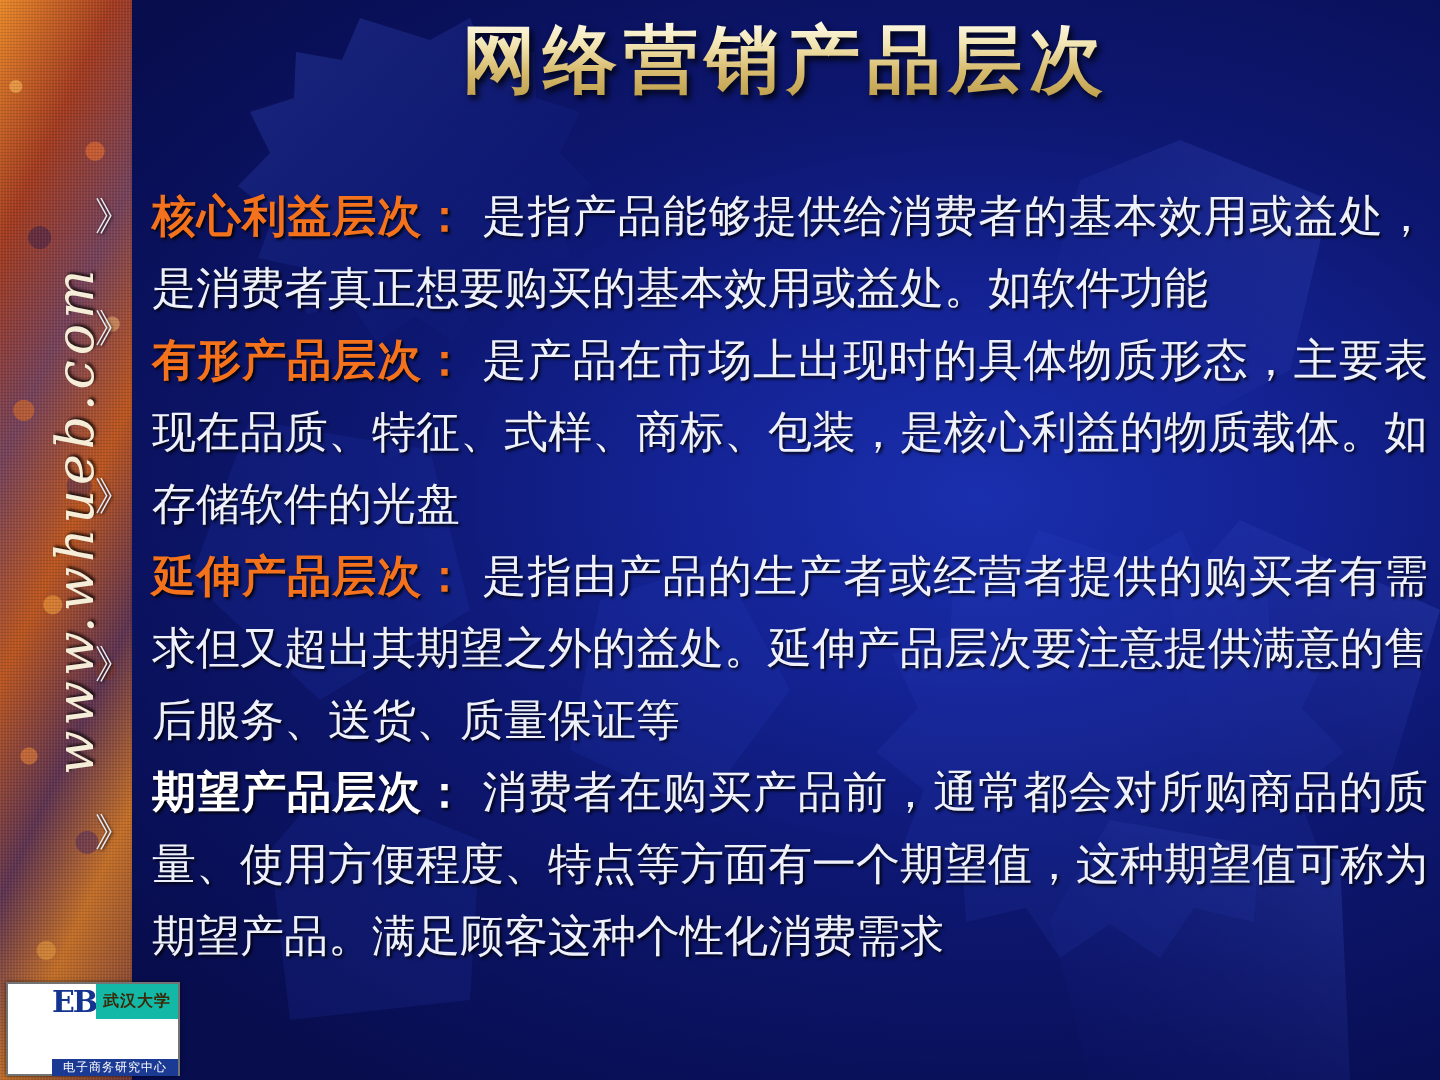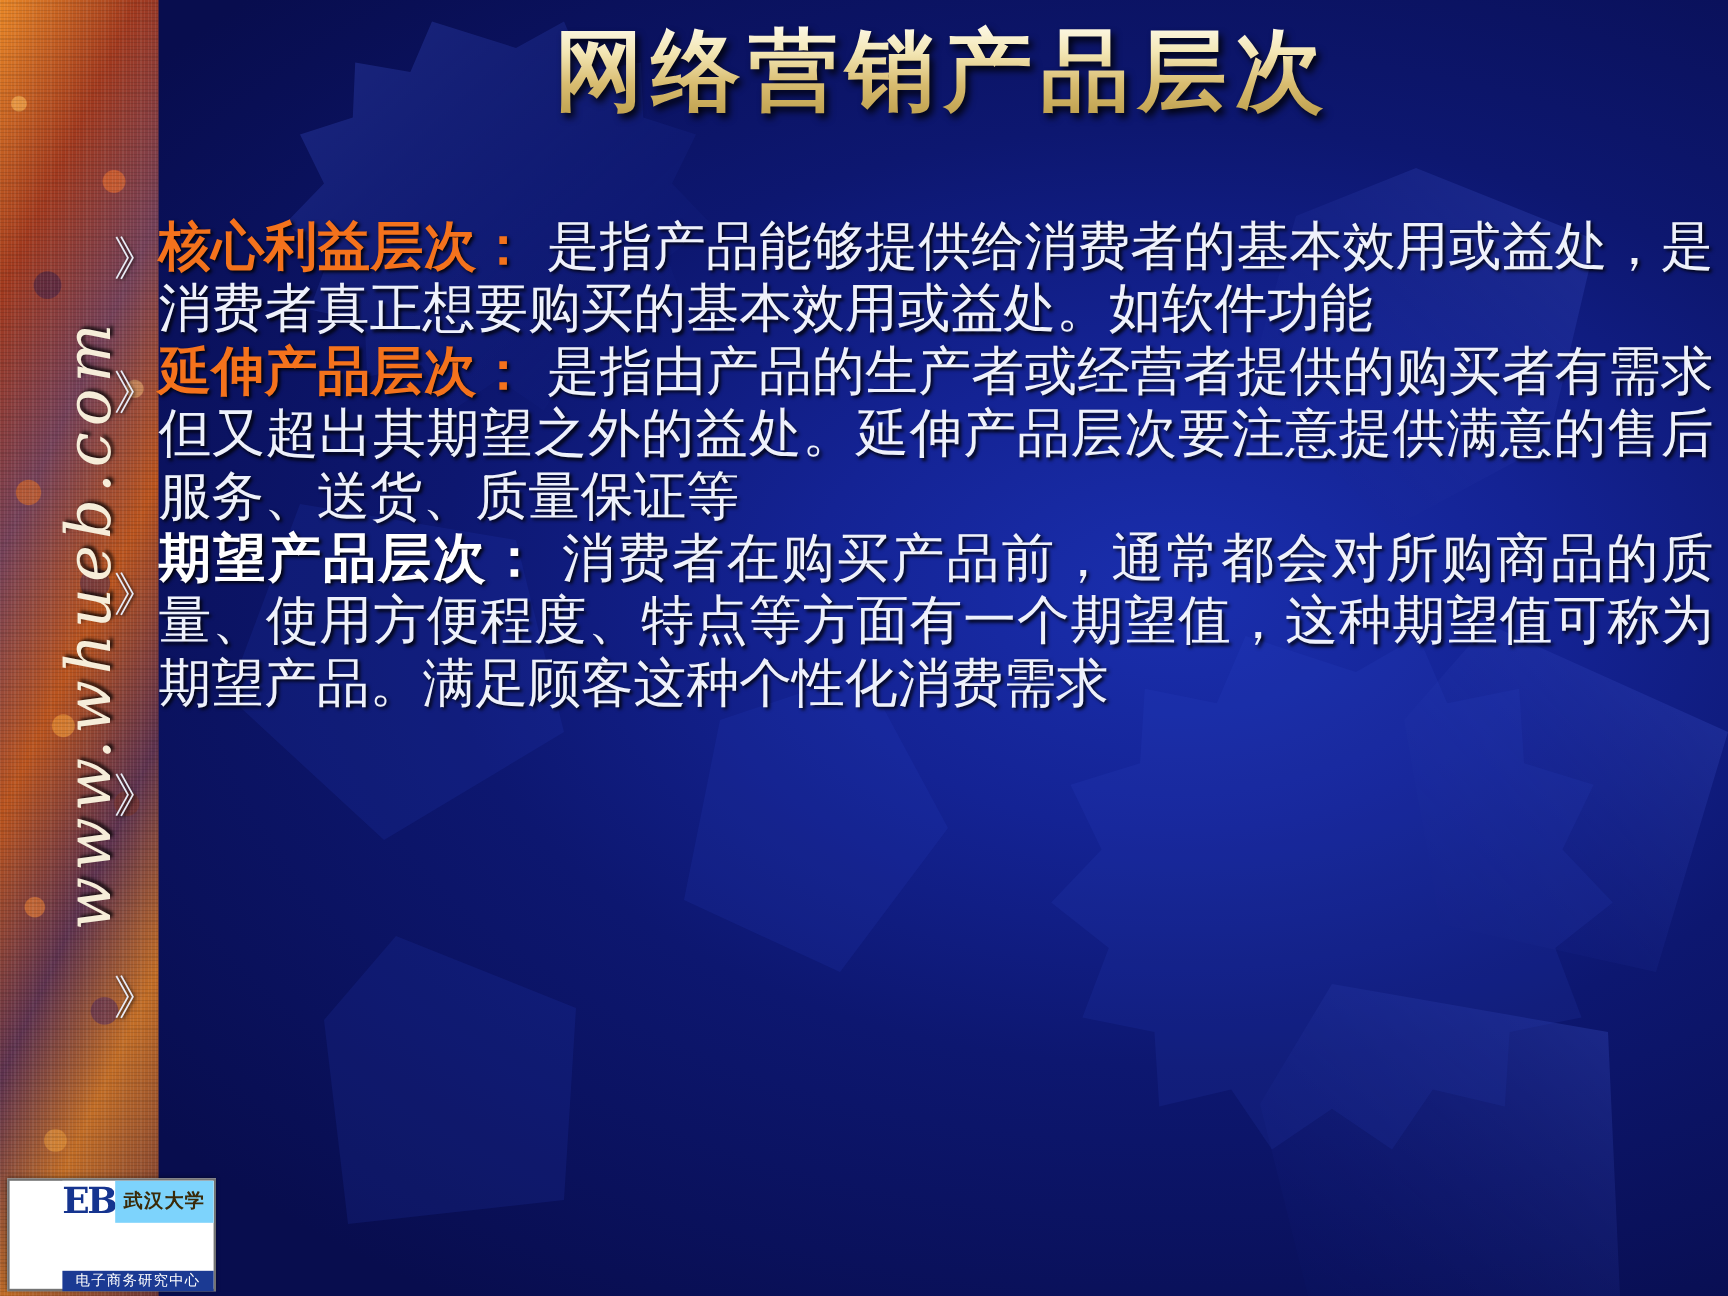--- a/index.html
+++ b/index.html
@@ -116,23 +116,24 @@
   
   .body-area {
     position: absolute;
     left: 132px;
     top: 180px;
     width: 1300px;
   }
   .para {
     position: relative;
     margin: 0 4px 0 0;
+    padding-left: 20px;
     font-family: "DejaVu Serif", "Liberation Serif", serif;
     font-size: 44px;
-    line-height: 52px;
+    line-height: 72px;
     color: #eef1fb;
     text-shadow: 2px 2px 3px rgba(0,0,0,.9);
     text-align: justify;
     text-justify: inter-character;
   }
   .para b.head-orange {
     color: #f4721c;
     font-weight: bold;
     text-shadow: 2px 2px 3px rgba(0,0,0,.9);
   }
@@ -168,21 +169,21 @@
     align-items: center;
     justify-content: center;
     font-family: "DejaVu Serif", "Liberation Serif", serif;
     font-weight: bold;
     font-size: 30px;
     color: #15348f;
     letter-spacing: -2px;
   }
   .logo-uni {
     flex: 1 1 auto;
-    background: #7dd3fc;
+    background: #14b8a6;
     display: flex;
     align-items: center;
     justify-content: center;
     font-family: "DejaVu Serif", "Liberation Serif", serif;
     font-size: 16px;
     font-weight: bold;
     color: #3a2a08;
     letter-spacing: 1px;
   }
   .logo-bottom {
@@ -251,20 +252,21 @@
   <div class="chev" style="top:476px">》</div>
   <div class="chev" style="top:644px">》</div>
   <div class="chev" style="top:812px">》</div>
 
   <div class="title">网络营销产品层次</div>
 
   <div class="body-area">
 
     <p class="para"><b class="head-orange">核心利益层次</b><b class="head-orange">：</b><span> 是指产品能够提供给消费者的基本效用或益处，是消费者真正想要购买的基本效用或益处。如软件功能</span></p>
 
+    <p class="para"><b class="head-orange">有形产品层次</b><b class="head-orange">：</b><span> 是产品在市场上出现时的具体物质形态，主要表现在品质、特征、式样、商标、包装，是核心利益的物质载体。如存储软件的光盘</span></p>
 
     <p class="para"><b class="head-orange">延伸产品层次</b><b class="head-orange">：</b><span>  是指由产品的生产者或经营者提供的购买者有需求但又超出其期望之外的益处。延伸产品层次要注意提供满意的售后服务、送货、质量保证等</span></p>
 
     <p class="para"><b class="head-white">期望产品层次</b><b class="head-white">：</b><span> 消费者在购买产品前，通常都会对所购商品的质量、使用方便程度、特点等方面有一个期望值，这种期望值可称为期望产品。满足顾客这种个性化消费需求</span></p>
 
 
   </div>
 
   <div class="logo">
     <div class="logo-top">

